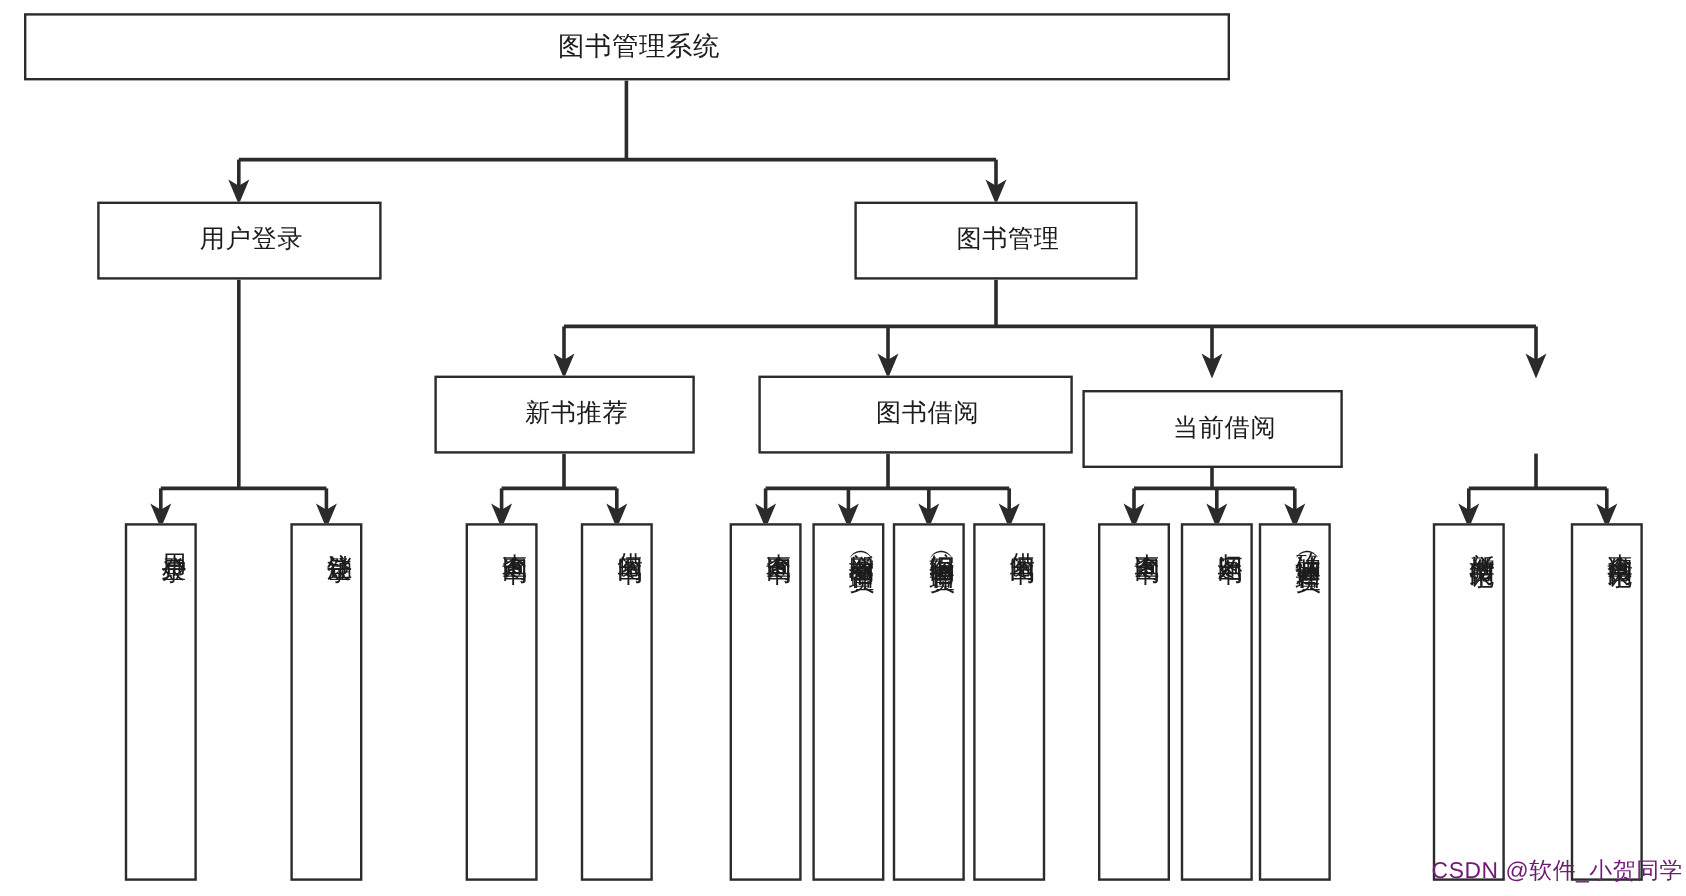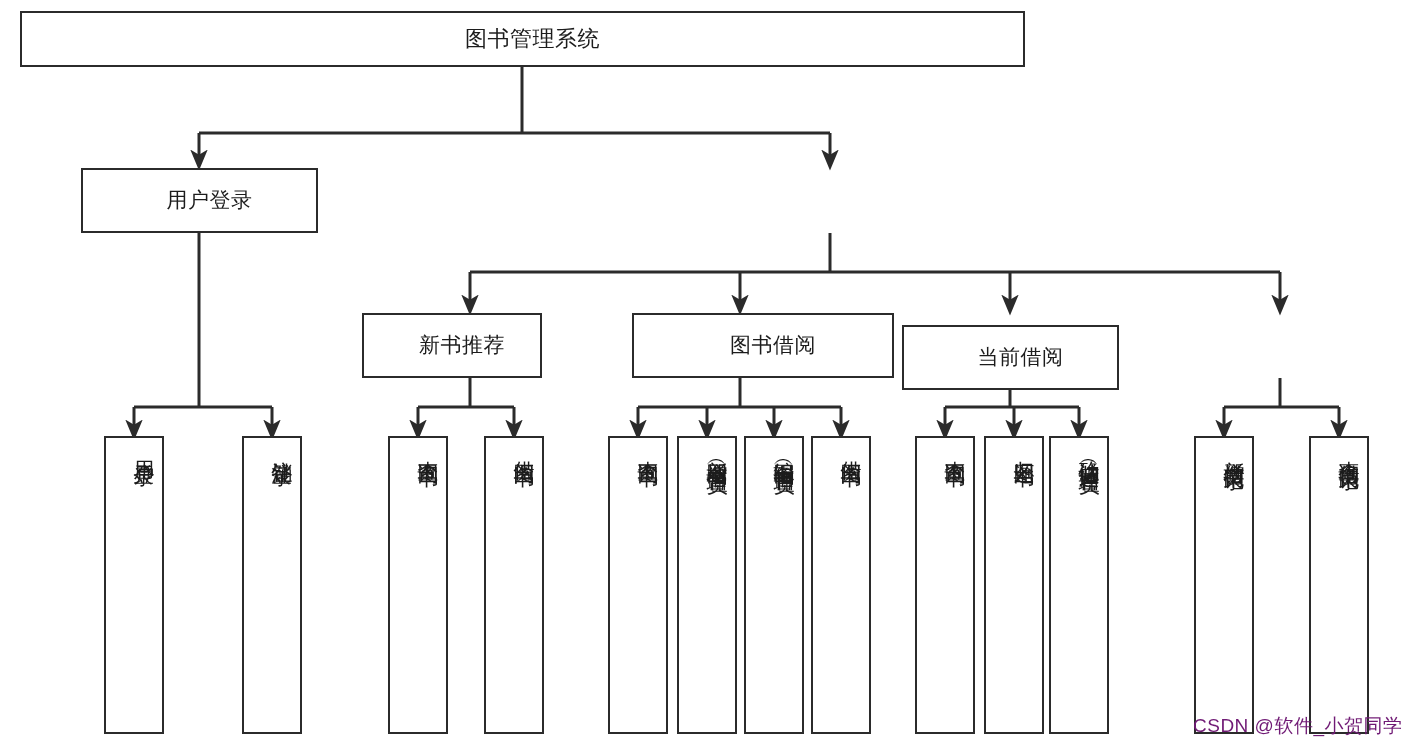--- a/index.html
+++ b/index.html
@@ -131,22 +131,25 @@
     </g>
   </svg>
 
   <div class="node root" style="left:20px; top:11px; width:1005px; height:56px;">
     <span class="node-label">图书管理系统</span>
   </div>
 
   <div class="node branch" style="left:81px; top:168px; width:237px; height:65px;">
     <span class="node-label">用户登录</span>
   </div>
-
-  <div class="node branch" style="left:362px; top:313px; width:180px; height:65px;">
+  <div class="node branch" style="left:712px; top:168px; width:236px; height:65px;">
+    <span class="node-label">图书管理</span>
+  </div>
+
+  <div class="node branch" style="left:362px; top:313px; width:217px; height:65px;">
     <span class="node-label">新书推荐</span>
   </div>
   <div class="node branch" style="left:632px; top:313px; width:262px; height:65px;">
     <span class="node-label">图书借阅</span>
   </div>
   <div class="node branch" style="left:902px; top:313px; width:217px; height:65px;margin-top:12px;">
     <span class="node-label">当前借阅</span>
   </div>
 
   <div class="node leaf" style="left:104px; top:436px; width:60px; height:298px;">

